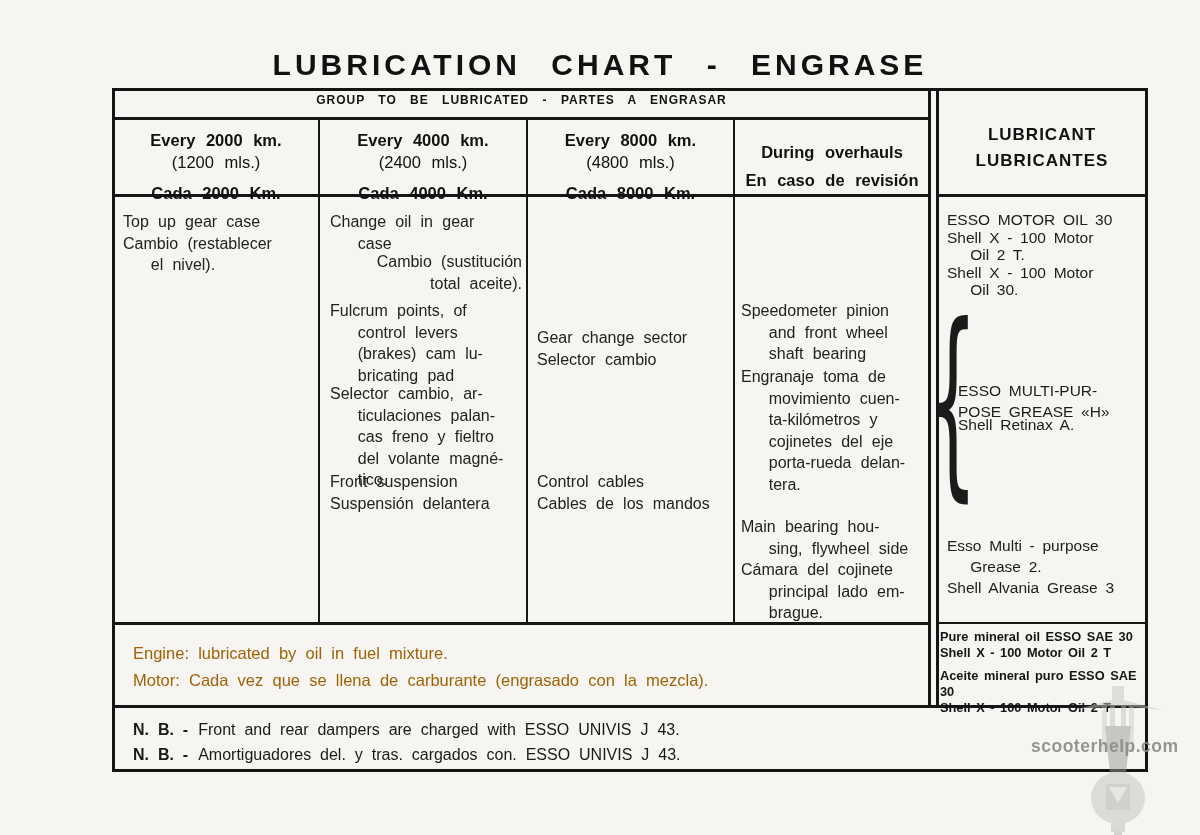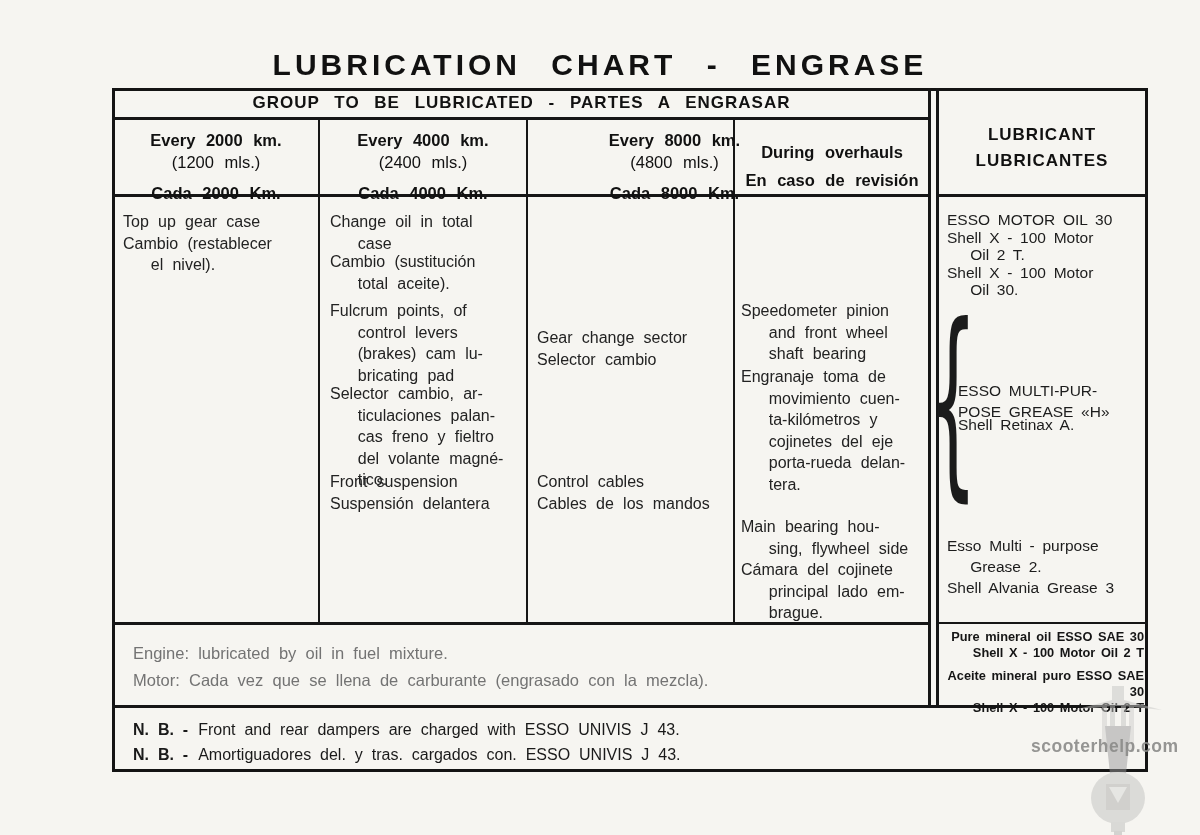--- a/index.html
+++ b/index.html
@@ -10,41 +10,41 @@
     color:#1d1d1d;
     -webkit-font-smoothing:antialiased;
   }
   .abs{position:absolute;}
   .ln{position:absolute;background:#161616;}
   .title{
     left:0;top:48px;width:1200px;text-align:center;
     font-size:30px;font-weight:bold;letter-spacing:4px;word-spacing:18px;color:#111;
   }
   .group-hdr{
-    text-align:center;font-size:17px;font-weight:bold;
+    text-align:center;font-size:12px;font-weight:bold;
     letter-spacing:1px;word-spacing:9px;color:#111;
   }
   .colhdr{text-align:center;font-size:16.5px;line-height:22px;color:#111;word-spacing:6px;}
   .colhdr .b{font-weight:bold;}
   .colhdr .cada{margin-top:9px;font-weight:bold;}
   .lubhdr{
     text-align:center;font-size:17px;font-weight:bold;line-height:26px;
     letter-spacing:1px;color:#111;white-space:pre-line;
   }
   .cell{
     font-size:16px;line-height:21.5px;white-space:pre-wrap;
     word-spacing:0.30em;color:#222;
   }
   .lubcell{font-size:15.5px;line-height:17.5px;white-space:pre-wrap;word-spacing:0.22em;color:#1c1c1c;}
   .lubcell2{font-size:15.5px;line-height:21px;white-space:pre-wrap;word-spacing:0.22em;color:#1c1c1c;}
   .minbold{
     font-size:12.8px;line-height:16px;font-weight:bold;white-space:pre-wrap;
-    text-align:right;word-spacing:2px;color:#151515;
+    text-align:left;word-spacing:2px;color:#151515;
   }
-  .engine{font-size:16.5px;line-height:27px;word-spacing:0.28em;color:#737373;}
+  .engine{font-size:16.5px;line-height:27px;word-spacing:0.28em;color:#a16207;}
   .nb{font-size:16px;line-height:25px;word-spacing:0.28em;color:#1a1a1a;}
   .nb .pfx{font-weight:bold;margin-right:10px;}
   .brace{
     position:absolute;left:928px;top:288px;height:224px;
     font-family:"DejaVu Sans", sans-serif;
     font-size:205px;line-height:224px;color:#1b1b1b;
     transform:scaleX(0.38);transform-origin:left center;font-weight:normal;
   }
   .watermark-text{
     position:absolute;left:1031px;top:736px;
@@ -80,37 +80,37 @@
 <div class="abs colhdr" style="left:114px;top:129px;width:204px;">
   <div class="b">Every 2000 km.</div>
   <div>(1200 mls.)</div>
   <div class="cada">Cada 2000 Km.</div>
 </div>
 <div class="abs colhdr" style="left:320px;top:129px;width:206px;">
   <div class="b">Every 4000 km.</div>
   <div>(2400 mls.)</div>
   <div class="cada">Cada 4000 Km.</div>
 </div>
-<div class="abs colhdr" style="left:528px;top:129px;width:205px;padding-left:44px;">
+<div class="abs colhdr" style="left:528px;top:129px;width:205px;">
   <div class="b">Every 8000 km.</div>
   <div>(4800 mls.)</div>
   <div class="cada">Cada 8000 Km.</div>
 </div>
 <div class="abs colhdr" style="left:735px;top:138px;width:194px;line-height:28px;">
   <div class="b">During overhauls</div>
   <div class="b">En caso de revisión</div>
 </div>
 
 <div class="abs cell" style="left:123px;top:211px;width:192px;">Top up gear case
 Cambio (restablecer
    el nivel).</div>
 
-<div class="abs cell" style="left:330px;top:211px;width:192px;">Change oil in total
+<div class="abs cell" style="left:330px;top:211px;width:192px;">Change oil in gear
    case</div>
-<div class="abs cell" style="left:330px;top:251px;width:192px;">Cambio (sustitución
+<div class="abs cell" style="left:330px;top:251px;width:192px;text-align:right;">Cambio (sustitución
    total aceite).</div>
 <div class="abs cell" style="left:330px;top:300px;width:192px;">Fulcrum points, of
    control levers
    (brakes) cam lu-
    bricating pad</div>
 <div class="abs cell" style="left:330px;top:360px;width:192px;margin-top:23px;">Selector cambio, ar-
    ticulaciones palan-
    cas freno y fieltro
    del volante magné-
    tico.</div>

